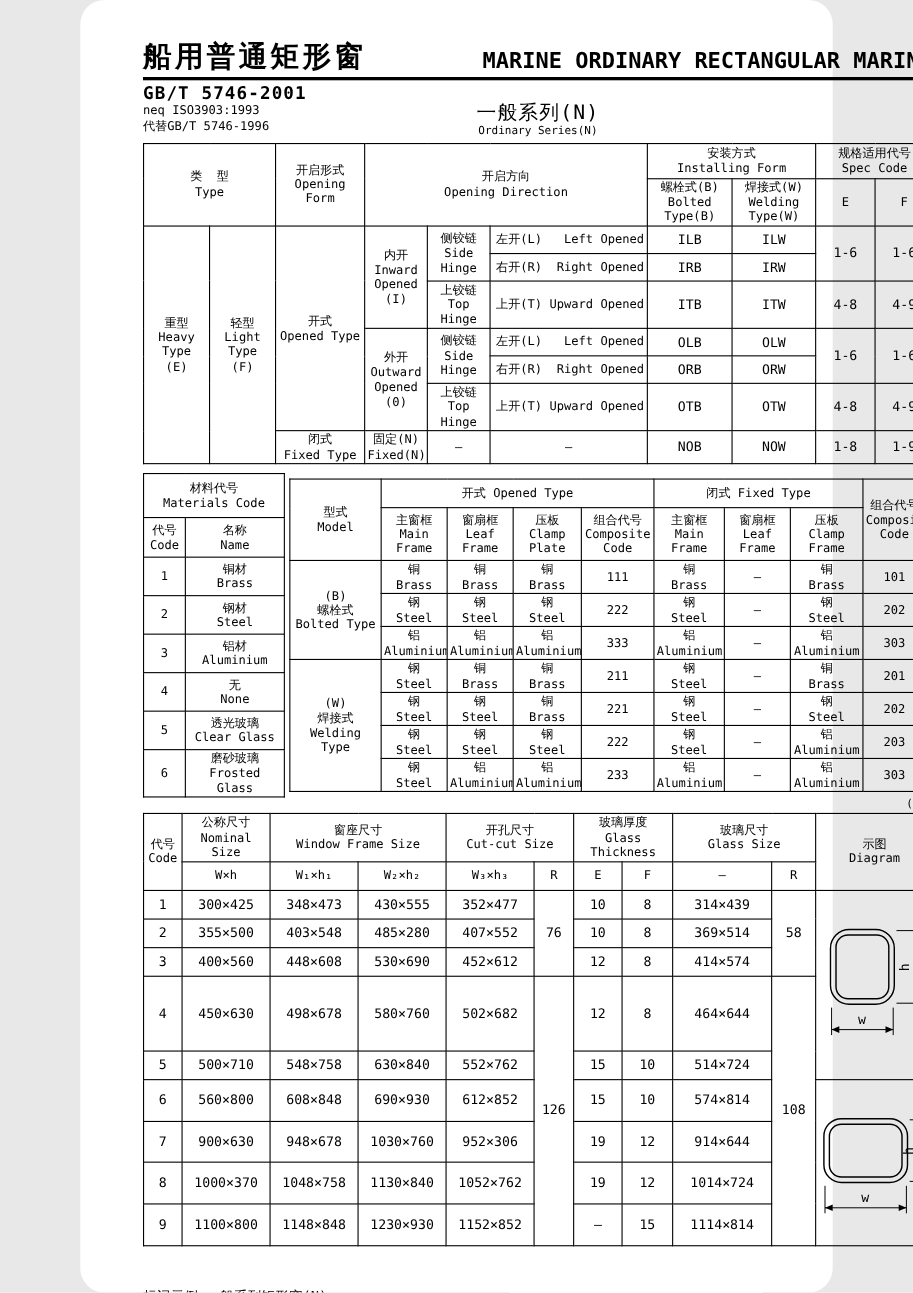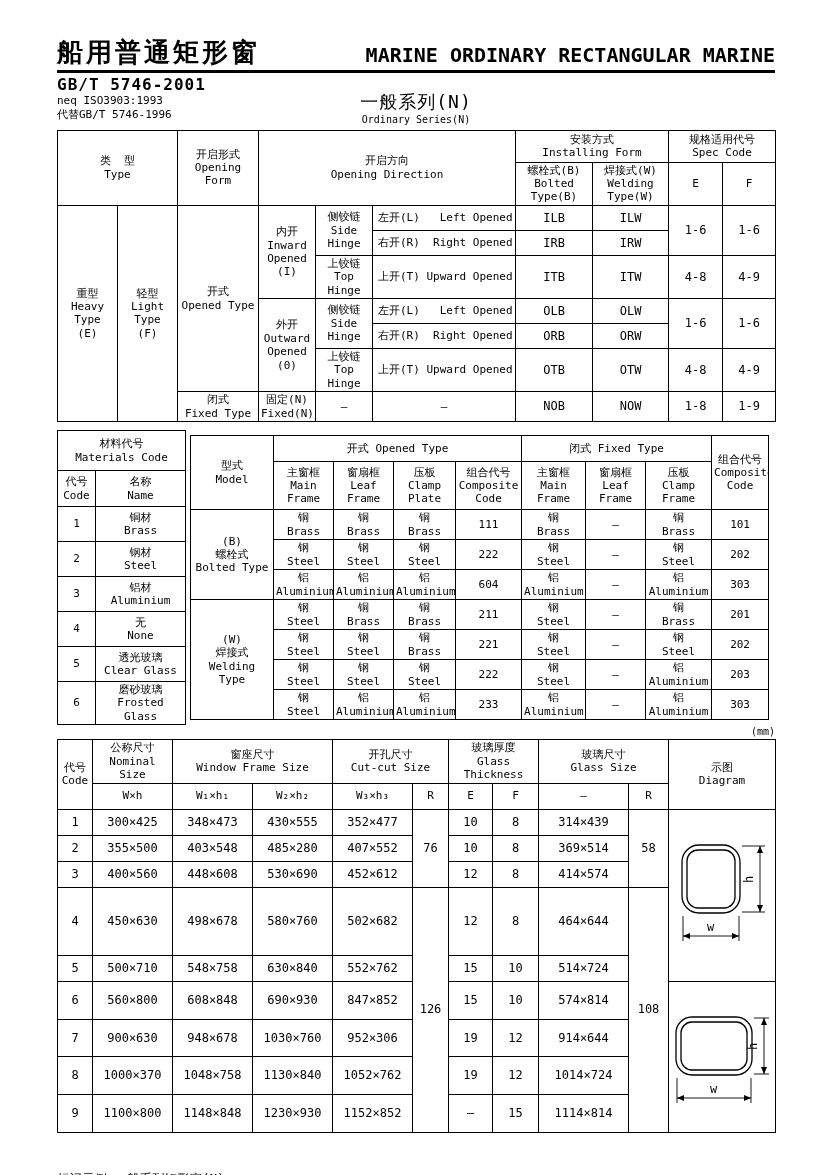--- a/index.html
+++ b/index.html
@@ -1,19 +1,20 @@
 <!DOCTYPE html>
 <html><head>
 <meta charset="utf-8">
 <style>
   html,body { margin:0; padding:0; background:#e8e8e8; }
   .page {
-    position:relative; width:830px; height:1175px; margin:0 auto;
+    position:relative; width:684px; height:1175px; margin:0 auto;
     background:#ffffff; color:#000;
     font-family:"DejaVu Sans Mono","DejaVu Sans",sans-serif;
+    border-radius:22px;
   }
   .content { position:absolute; left:57px; top:38px; width:718px; }
 
   
   .titlebar { display:flex; justify-content:space-between; align-items:flex-end;
               border-bottom:3px solid #000; padding-bottom:3px; }
   .title-zh { font-size:26px; font-weight:bold; letter-spacing:3px; line-height:1.1; }
   .title-en { font-size:20px; font-weight:bold; letter-spacing:0px; }
 
   .stdblock { position:relative; height:54px; margin-top:3px; }
@@ -309,21 +310,21 @@
 Steel</td>
         <td>202</td>
       </tr>
       <tr style="height:30px">
         <td>铝
 Aluminium</td>
         <td>铝
 Aluminium</td>
         <td>铝
 Aluminium</td>
-        <td>604</td>
+        <td>333</td>
         <td>铝
 Aluminium</td>
         <td>—</td>
         <td>铝
 Aluminium</td>
         <td>303</td>
       </tr>
       <tr style="height:30px">
         <td rowspan="4">(W)
 焊接式
@@ -505,21 +506,21 @@
       <td>552×762</td>
       <td>15</td>
       <td>10</td>
       <td>514×724</td>
     </tr>
     <tr style="height:26px">
       <td>6</td>
       <td>560×800</td>
       <td>608×848</td>
       <td>690×930</td>
-      <td>847×852</td>
+      <td>612×852</td>
       <td>15</td>
       <td>10</td>
       <td>574×814</td>
       <td rowspan="4" class="diag">
         <svg width="100" height="102" viewBox="0 0 100 102">
           <rect class="frame" x="4" y="6" width="76" height="58" rx="16"></rect>
           <rect class="frame" x="9" y="11" width="66" height="48" rx="11"></rect>
           <line class="dim" x1="82" y1="7" x2="97" y2="7"></line>
           <line class="dim" x1="82" y1="63" x2="97" y2="63"></line>
           <line class="dim" x1="92" y1="7" x2="92" y2="63"></line>

